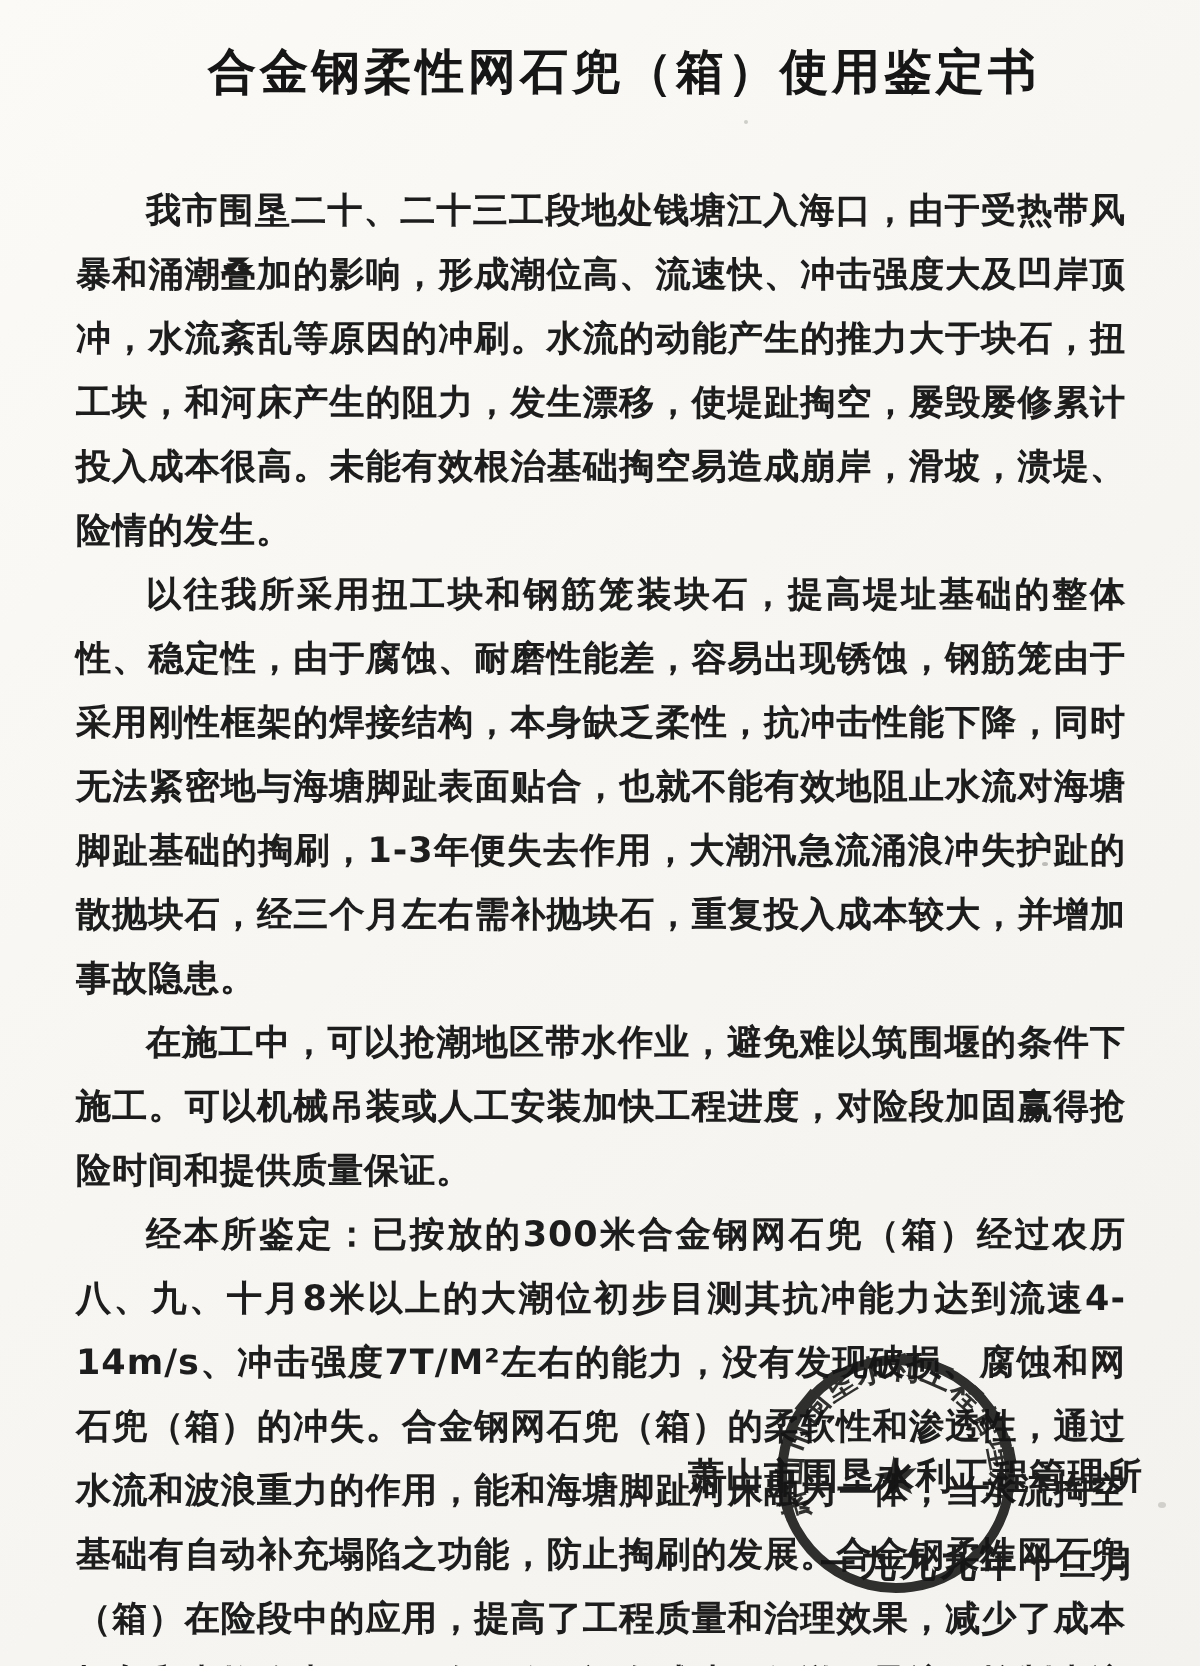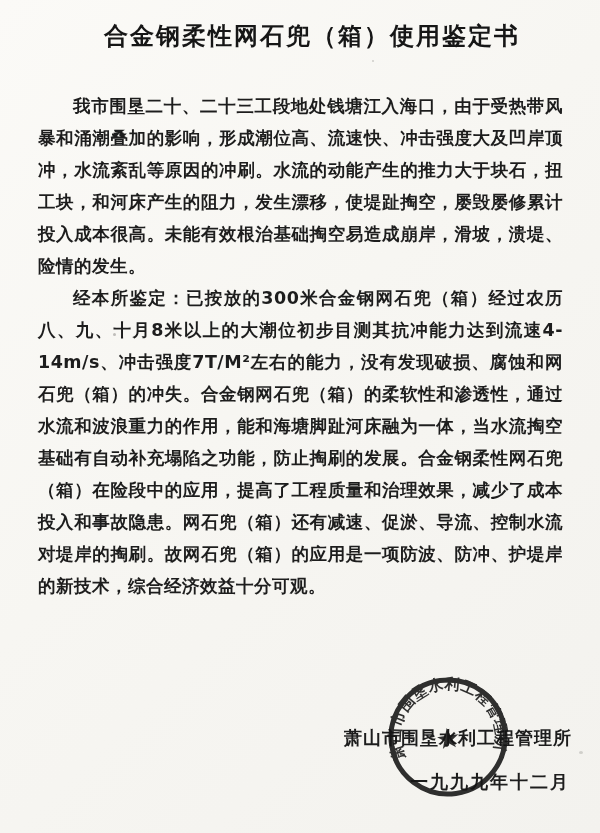--- a/index.html
+++ b/index.html
@@ -77,20 +77,22 @@
 </style>
 </head>
 <body>
 
 <div class="page">
 
   <h1 class="doc-title">合金钢柔性网石兜（箱）使用鉴定书</h1>
 
   <div class="content">
     <p>我市围垦二十、二十三工段地处钱塘江入海口，由于受热带风暴和涌潮叠加的影响，形成潮位高、流速快、冲击强度大及凹岸顶冲，水流紊乱等原因的冲刷。水流的动能产生的推力大于块石，扭工块，和河床产生的阻力，发生漂移，使堤趾掏空，屡毁屡修累计投入成本很高。未能有效根治基础掏空易造成崩岸，滑坡，溃堤、险情的发生。</p>
+    <p>以往我所采用扭工块和钢筋笼装块石，提高堤址基础的整体性、稳定性，由于腐蚀、耐磨性能差，容易出现锈蚀，钢筋笼由于采用刚性框架的焊接结构，本身缺乏柔性，抗冲击性能下降，同时无法紧密地与海塘脚趾表面贴合，也就不能有效地阻止水流对海塘脚趾基础的掏刷，1-3年便失去作用，大潮汛急流涌浪冲失护趾的散抛块石，经三个月左右需补抛块石，重复投入成本较大，并增加事故隐患。</p>
+    <p>在施工中，可以抢潮地区带水作业，避免难以筑围堰的条件下施工。可以机械吊装或人工安装加快工程进度，对险段加固赢得抢险时间和提供质量保证。</p>
     <p>经本所鉴定：已按放的300米合金钢网石兜（箱）经过农历八、九、十月8米以上的大潮位初步目测其抗冲能力达到流速4-14m/s、冲击强度7T/M²左右的能力，没有发现破损、腐蚀和网石兜（箱）的冲失。合金钢网石兜（箱）的柔软性和渗透性，通过水流和波浪重力的作用，能和海塘脚趾河床融为一体，当水流掏空基础有自动补充塌陷之功能，防止掏刷的发展。合金钢柔性网石兜（箱）在险段中的应用，提高了工程质量和治理效果，减少了成本投入和事故隐患。网石兜（箱）还有减速、促淤、导流、控制水流对堤岸的掏刷。故网石兜（箱）的应用是一项防波、防冲、护堤岸的新技术，综合经济效益十分可观。</p>
   </div>
 
   <div class="sig-line">萧山市围垦水利工程管理所</div>
 
   <div class="date-line">一九九九年十二月</div>
 
   <svg class="seal" viewBox="0 0 130 130" xmlns="http://www.w3.org/2000/svg">
     <circle cx="65" cy="65" r="57" fill="none" stroke="#141414" stroke-width="5"></circle>
     <path id="sealArc" d="M 19.9 81.4 A 48 48 0 1 1 110.1 81.4" fill="none"></path>

